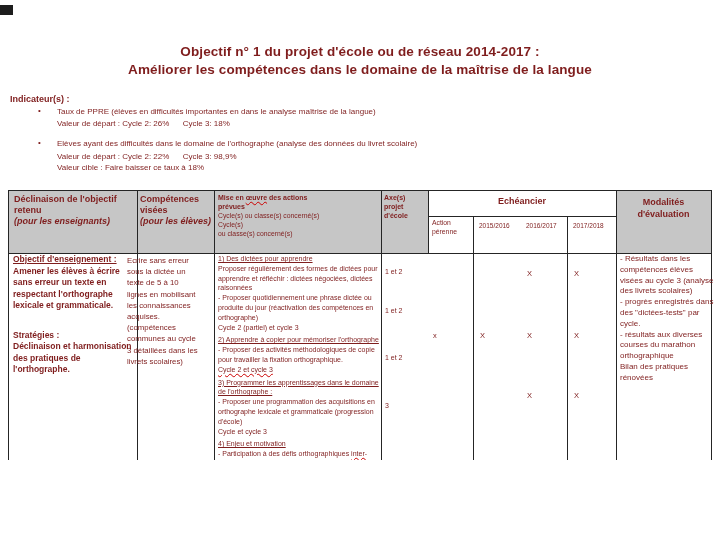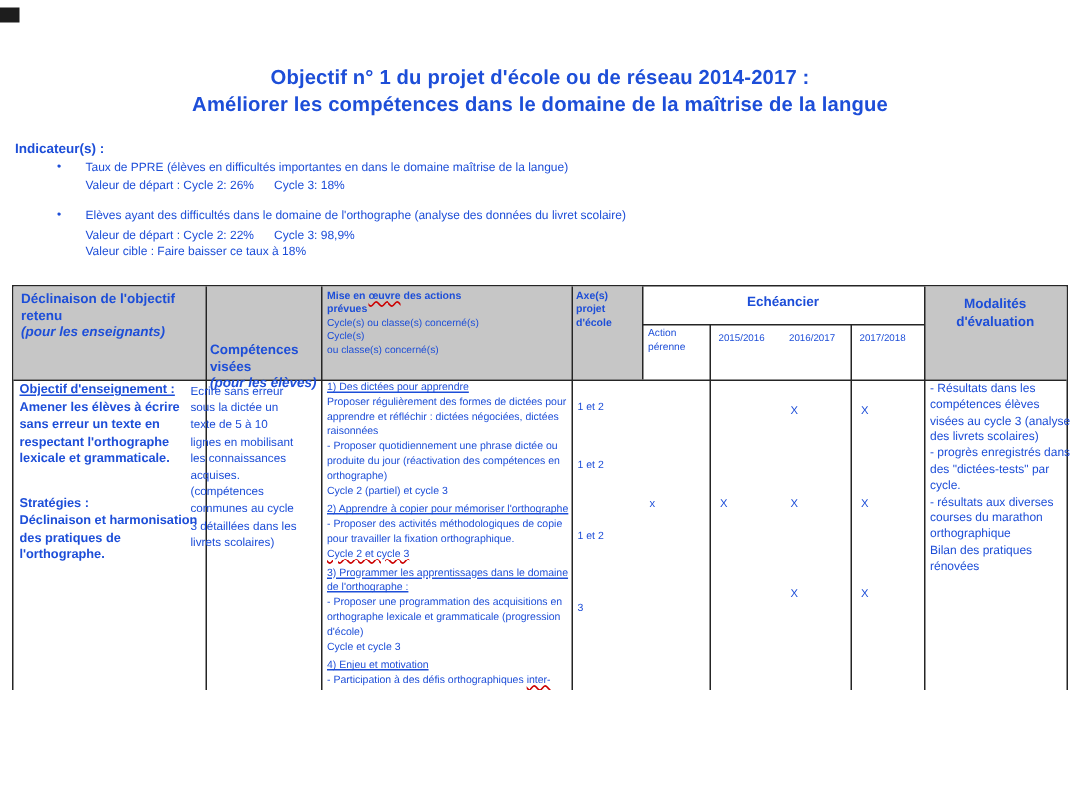--- a/index.html
+++ b/index.html
@@ -1,37 +1,37 @@
 <!DOCTYPE html>
 <html><head>
 <meta charset="utf-8">
 <style>
   * { box-sizing: border-box; margin: 0; padding: 0; }
   html,body { background:#ffffff; }
   .page {
     position: relative; width: 720px; height: 460px; background: #ffffff;
-    font-family: "Liberation Sans", sans-serif; color: #1d4ed8; overflow: hidden;
+    font-family: "Liberation Sans", sans-serif; color: #7f1d1d; overflow: hidden;
   }
   .corner { position:absolute; left:0; top:5px; width:13px; height:10px; background:#1d1d1d; }
   .title { position:absolute; left:0; top:43px; width:100%; text-align:center;
            font-size:13.5px; font-weight:bold; line-height:17.5px; letter-spacing:.1px; }
   .ind-h { position:absolute; left:10px; top:94px; font-size:9px; font-weight:bold; }
   .b-dot { position:absolute; font-size:8px; }
   .b-text { position:absolute; font-size:8px; white-space:nowrap; }
   .pre { white-space:pre; }
 
   
   .tbl { position:absolute; left:8px; top:190px; width:704px; height:312px; border:1px solid #252525; }
   .rect { position:absolute; background:#c6c6c6; height:62px; top:0; }
   .vline { position:absolute; width:1px; background:#252525; }
   .hline { position:absolute; height:1px; background:#252525; }
 
   .h-cell { position:absolute; font-weight:bold; }
   .h1 { left:5px;  top:3px; width:120px; font-size:9px;  line-height:11px; }
-  .h2 { left:131px; top:3px; width:72px;  font-size:9px;  line-height:11px;margin-top:34px; }
+  .h2 { left:131px; top:3px; width:72px;  font-size:9px;  line-height:11px; }
   .h-sub { font-style:italic; }
   .h3 { left:209px; top:2px; width:160px; font-size:7px; line-height:9px; }
   .h3 .r { font-weight:normal; font-size:6.8px; }
   .h4 { left:375px; top:2px; width:42px; font-size:7px; line-height:9px; }
   .hech { left:419px; top:5px; width:188px; text-align:center; font-size:9px; }
   .haction { left:423px; top:28px; width:40px; font-size:6.8px; line-height:8.5px; font-weight:normal; }
   .hyear { position:absolute; top:31px; font-size:6.5px; font-weight:normal; }
   .h6 { left:607px; top:6px; width:95px; text-align:center; font-size:9px; line-height:11.5px; }
 
   .bc1 { position:absolute; left:4px; top:63px; width:124px; font-size:8.5px; font-weight:bold; line-height:11.5px; }
@@ -55,21 +55,21 @@
   <div class="corner"></div>
 
   <div class="title">
     <div>Objectif n° 1 du projet d'école ou de réseau 2014-2017 :</div>
     <div>Améliorer les compétences dans le domaine de la maîtrise de la langue</div>
   </div>
 
   <div class="ind-h">Indicateur(s) :</div>
 
   <span class="b-dot" style="left:38px;top:106px">•</span>
-  <span class="b-text" style="left:57px;top:107px">Taux de PPRE (élèves en difficultés importantes en dans le domaine maîtrise de la langue)</span>
+  <span class="b-text" style="left:57px;top:107px">Taux de PPRE (élèves en difficultés importantes en dans le analyse maîtrise de la langue)</span>
   <span class="b-text pre" style="left:57px;top:119px">Valeur de départ : Cycle 2: 26%      Cycle 3: 18%</span>
 
   <span class="b-dot" style="left:38px;top:138px">•</span>
   <span class="b-text" style="left:57px;top:139px">Elèves ayant des difficultés  dans le domaine de l'orthographe (analyse des données du livret scolaire)</span>
   <span class="b-text pre" style="left:57px;top:152px">Valeur de départ : Cycle 2: 22%      Cycle 3: 98,9%</span>
   <span class="b-text" style="left:57px;top:163px">Valeur cible : Faire baisser ce taux à 18%</span>
 
   <div class="tbl">
 
     <div class="rect" style="left:0;width:128px"></div>

